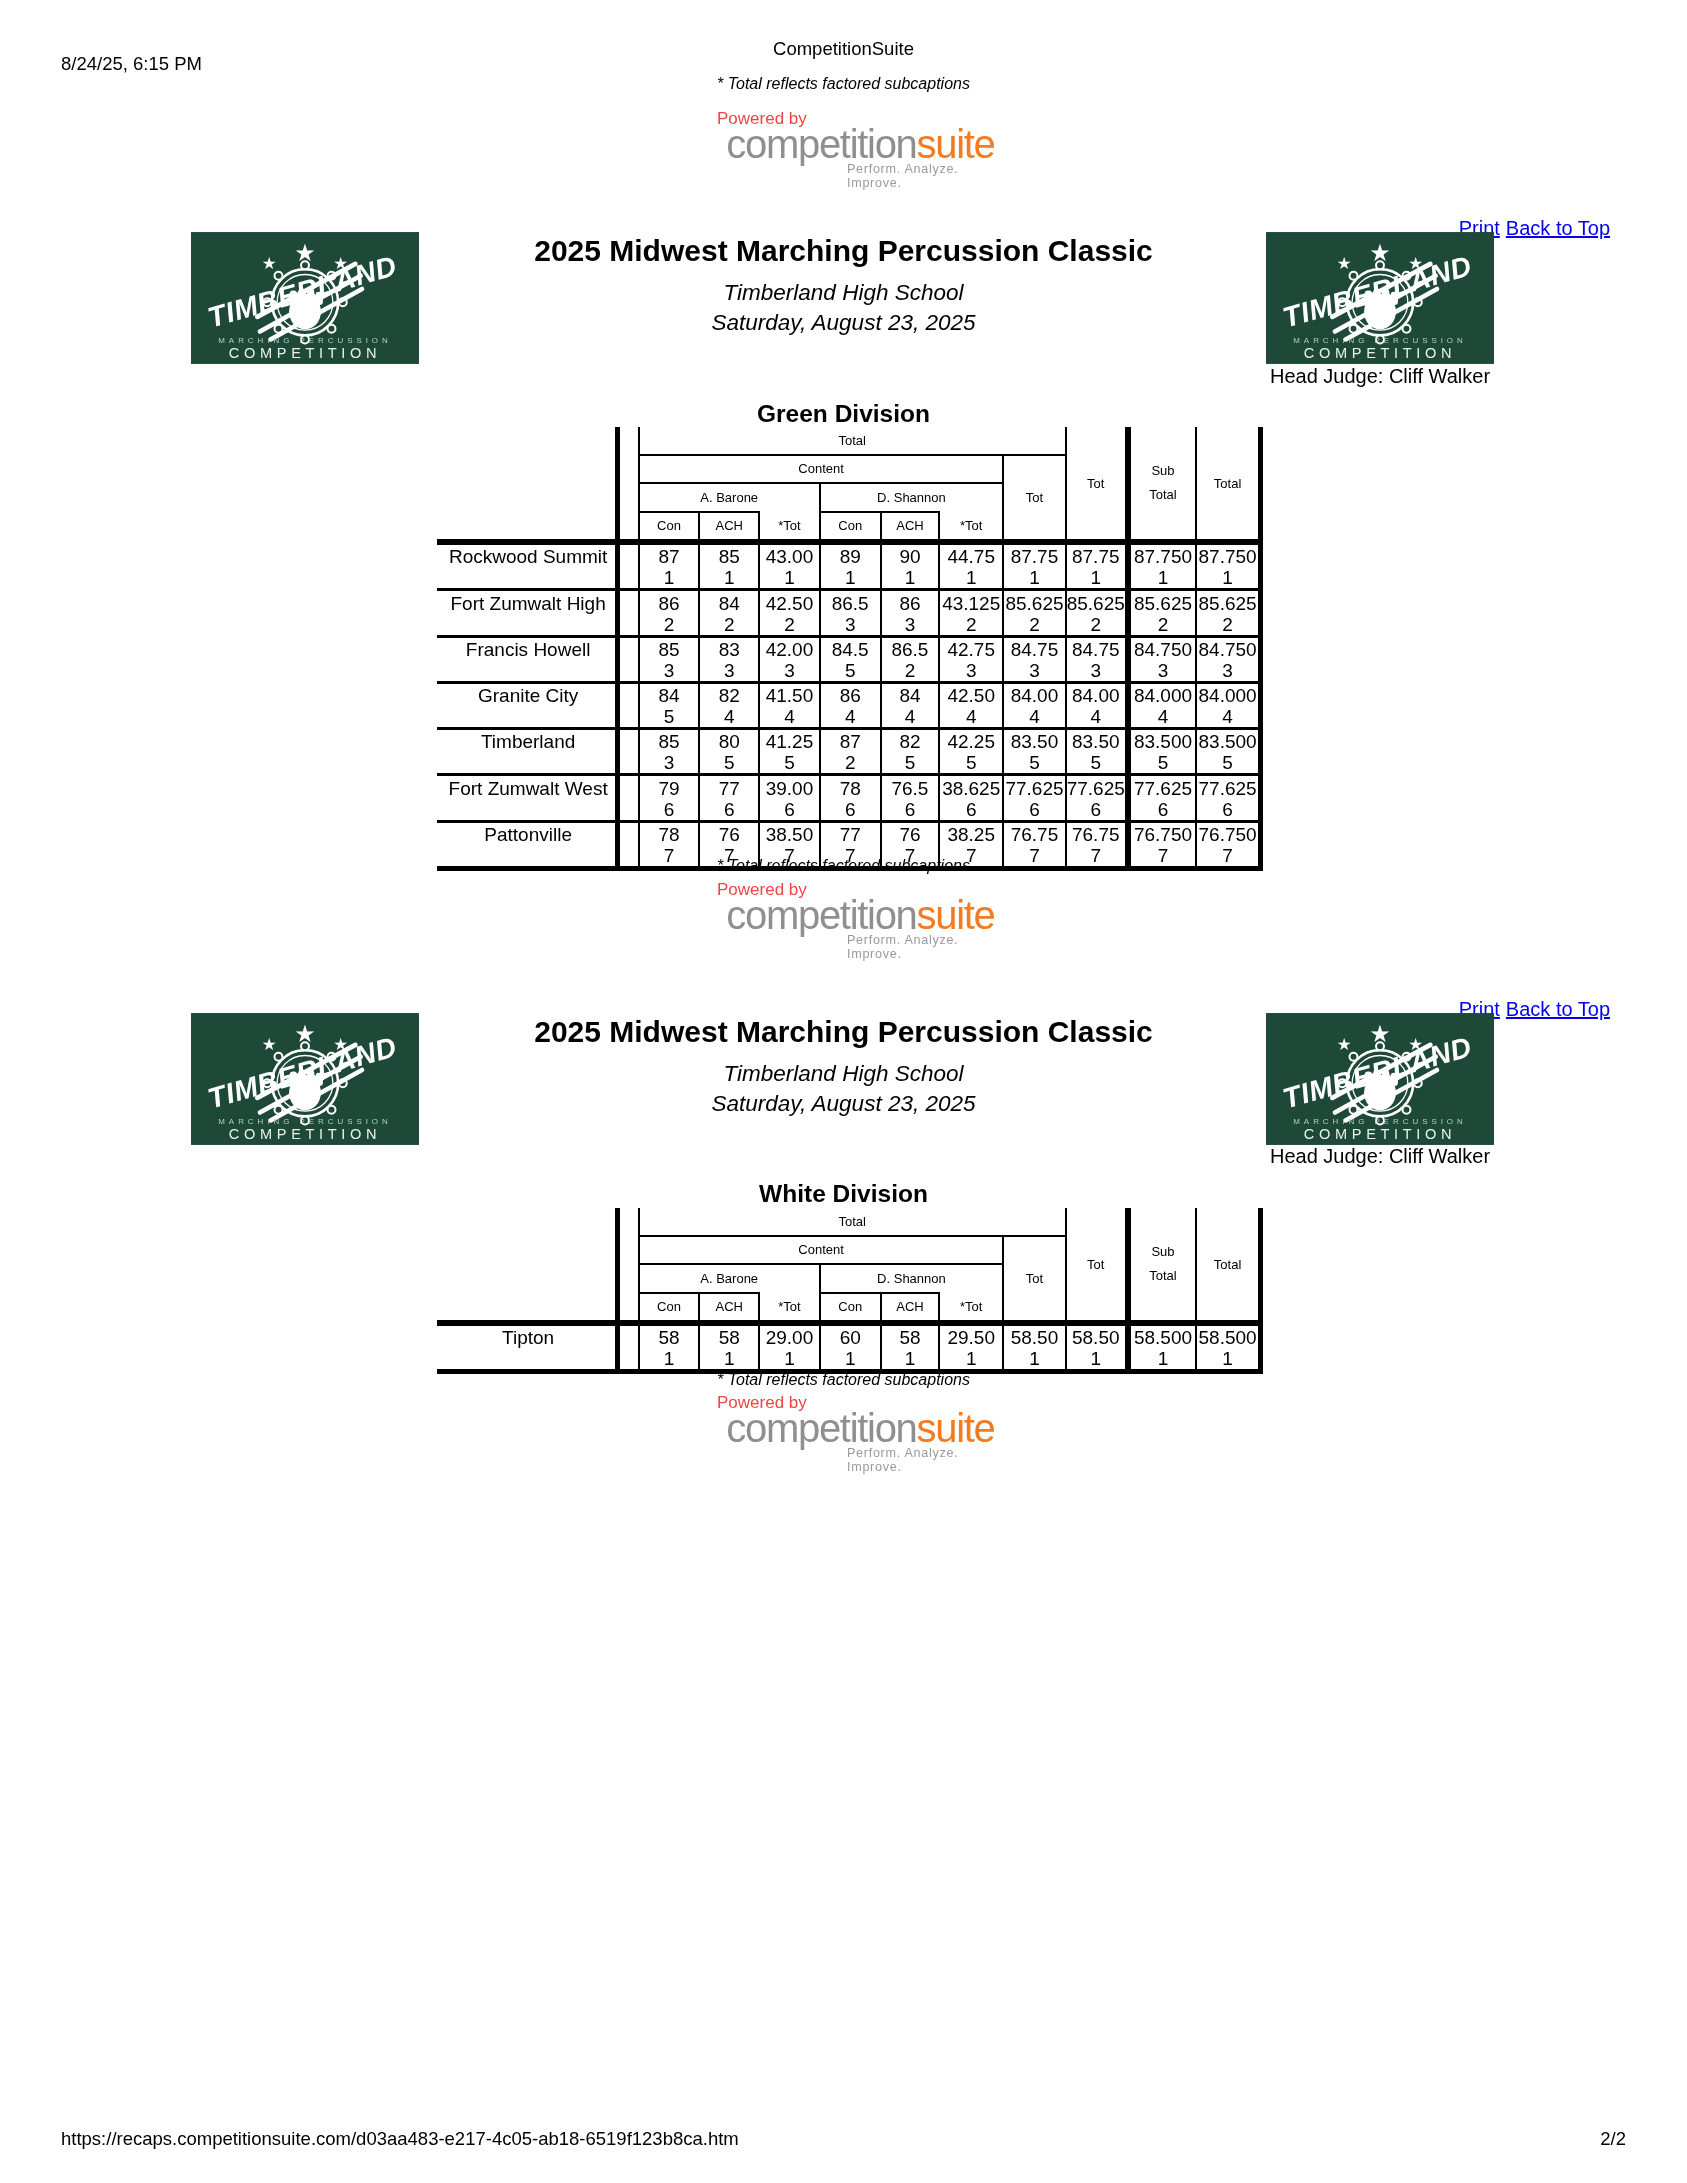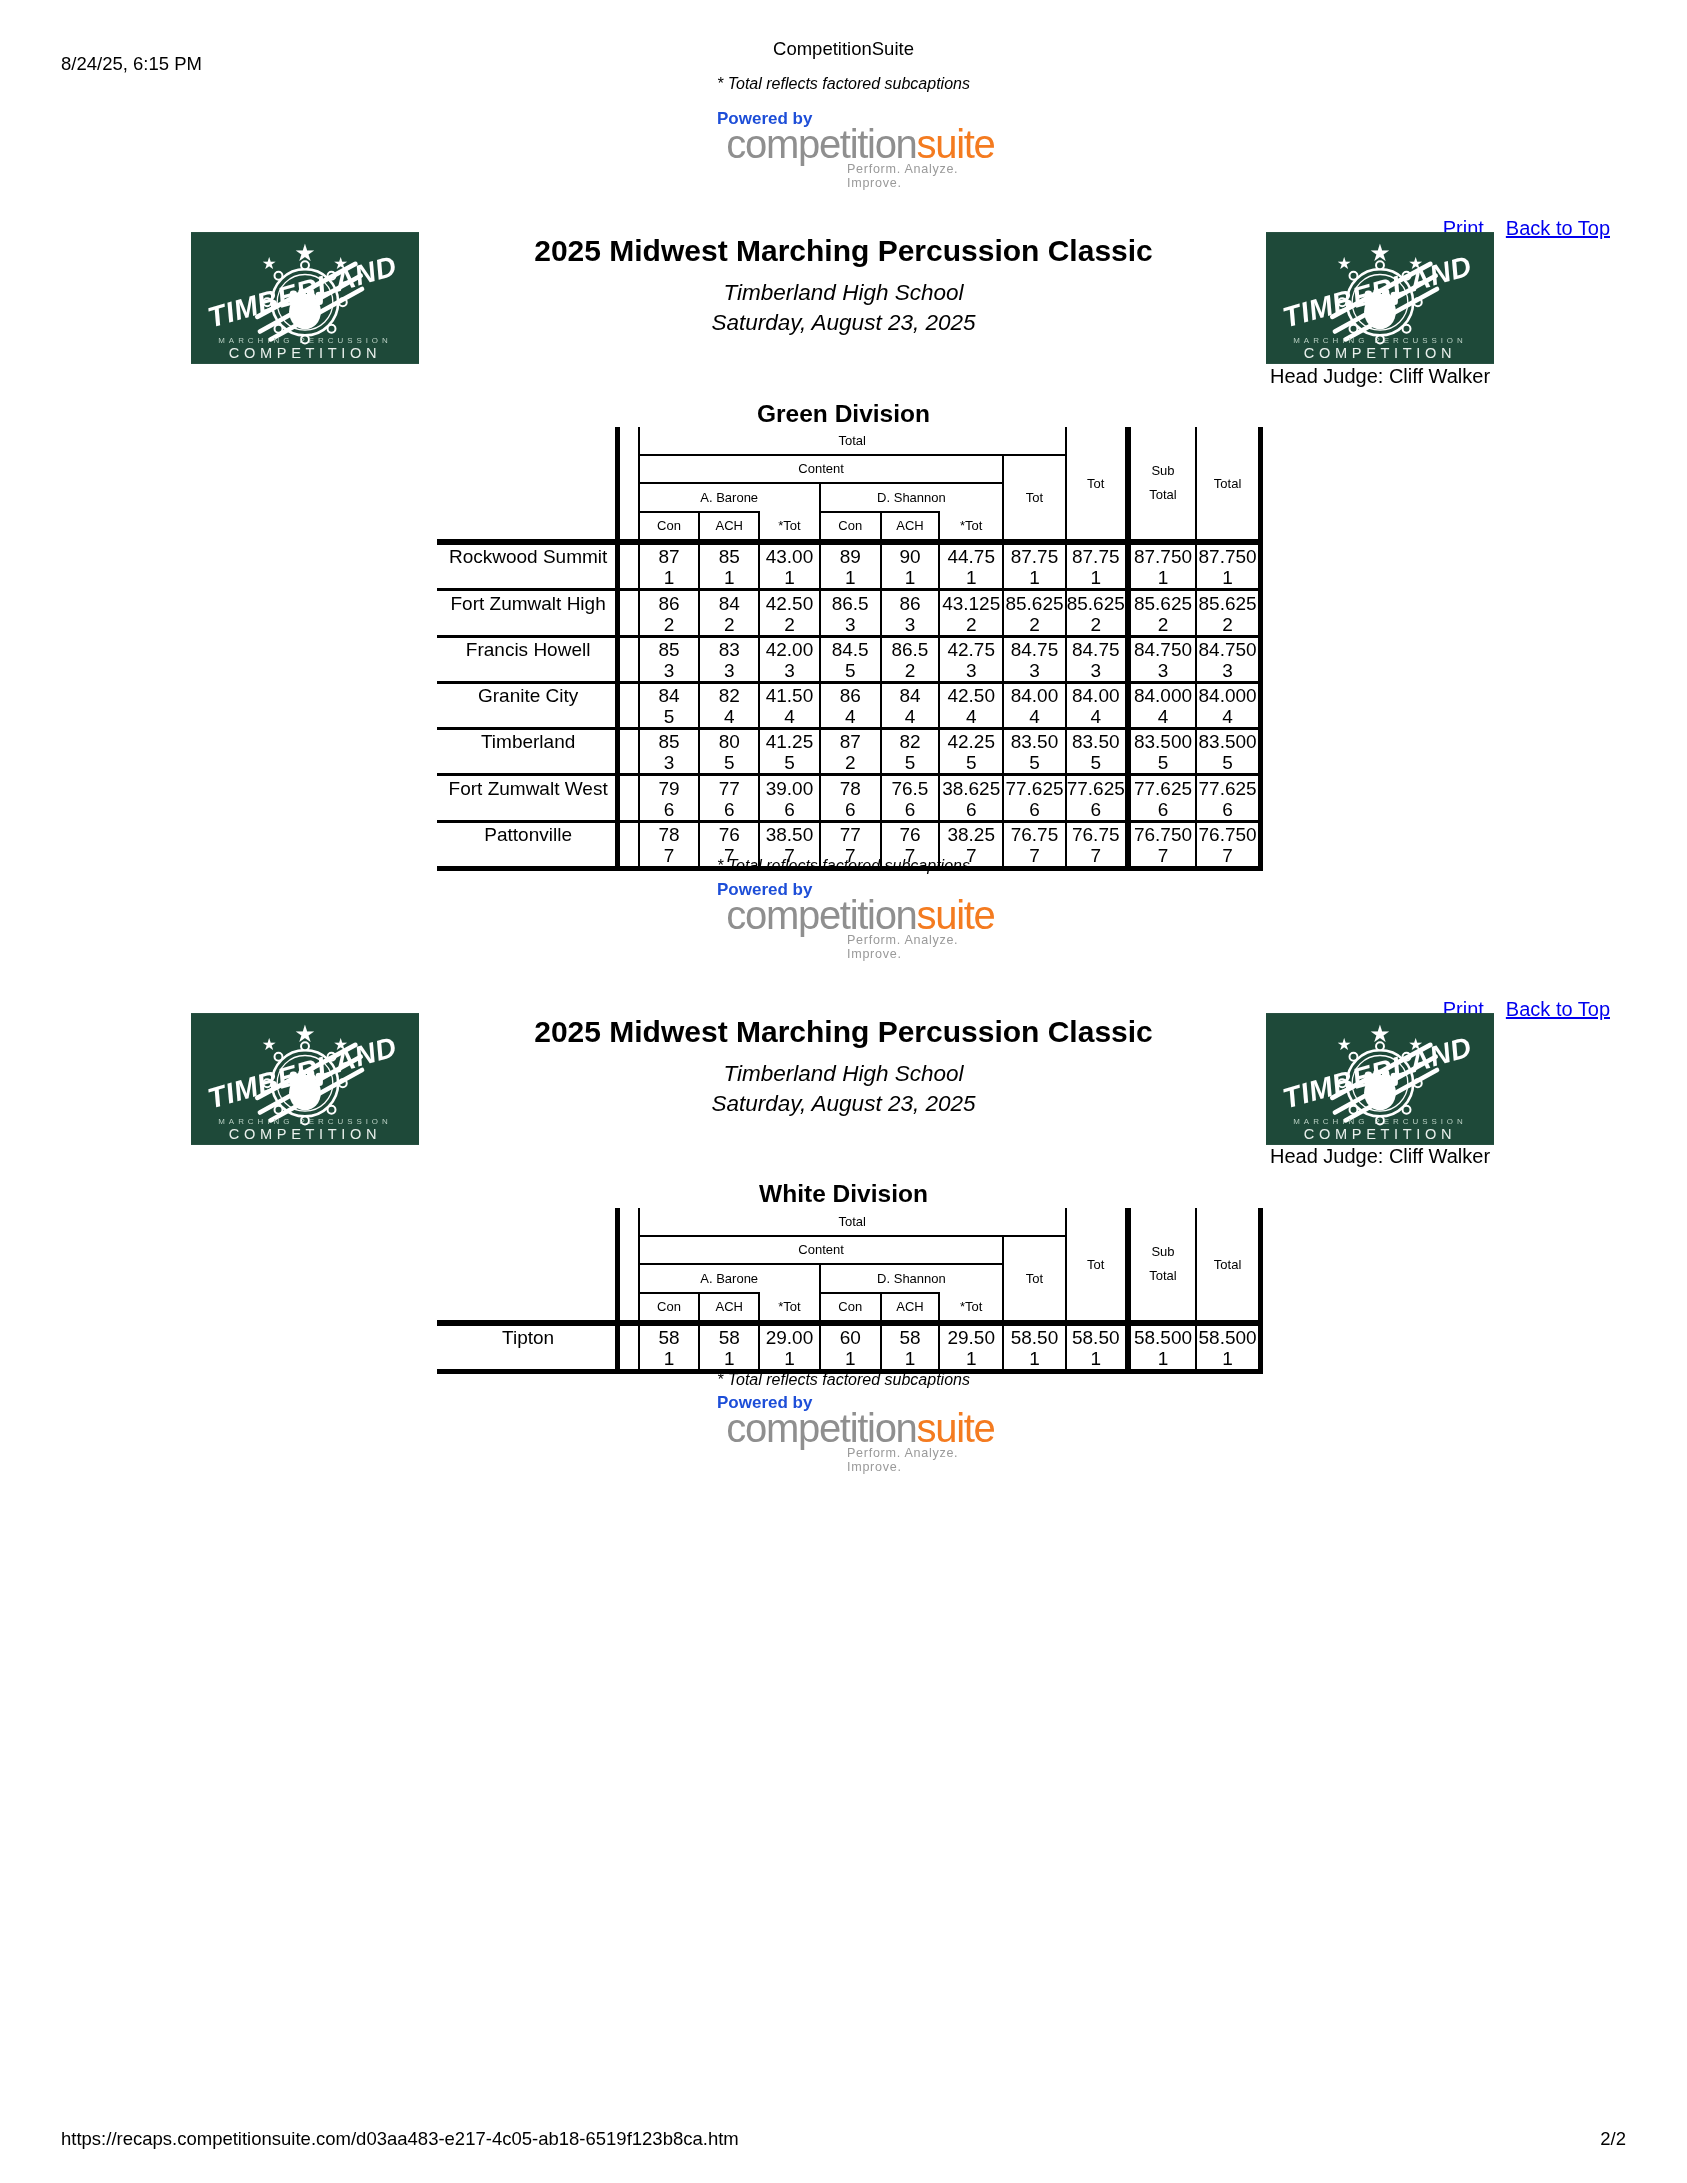--- a/index.html
+++ b/index.html
@@ -10,26 +10,26 @@
   .abs { position:absolute; }
   .center { position:absolute; left:0; width:1687px; text-align:center; }
 
   .hdr-txt { font-size:18.5px; }
   .note { font-size:16px; font-style:italic; }
   .event-title { font-size:30px; font-weight:bold; }
   .event-sub { font-size:22.5px; font-style:italic; }
   .head-judge { font-size:20px; }
   .div-title { font-size:24.5px; font-weight:bold; }
   .links { font-size:20px; }
-  .links a { color:#0000EE; text-decoration:underline; margin-left:22px; cursor:pointer; }
+  .links a { color:#0000EE; text-decoration:underline; margin-left:6px; cursor:pointer; }
   .footer-txt { font-size:18.5px; }
 
   
   .cslogo { position:absolute; width:265px; }
-  .cs-powered { font-size:17px; font-weight:bold; color:#1d4ed8; letter-spacing:0px; }
+  .cs-powered { font-size:17px; font-weight:normal; color:#ef4444; letter-spacing:0px; }
   .cs-main { font-size:40px; line-height:36px; color:#8f8f8f; letter-spacing:-1.3px; margin:-2.6px 0 0 9.3px; }
   .cs-orange { color:#f47b20; }
   .cs-tag { font-size:12.6px; color:#9a9a9a; letter-spacing:0.7px; margin:0 0 0 130px; }
 
   
   .tlogo { position:absolute; width:228px; height:132px; }
 
   
   table.recap { border-collapse:collapse; table-layout:fixed; width:826px; }
   table.recap td { padding:0; white-space:nowrap; overflow:visible; }

